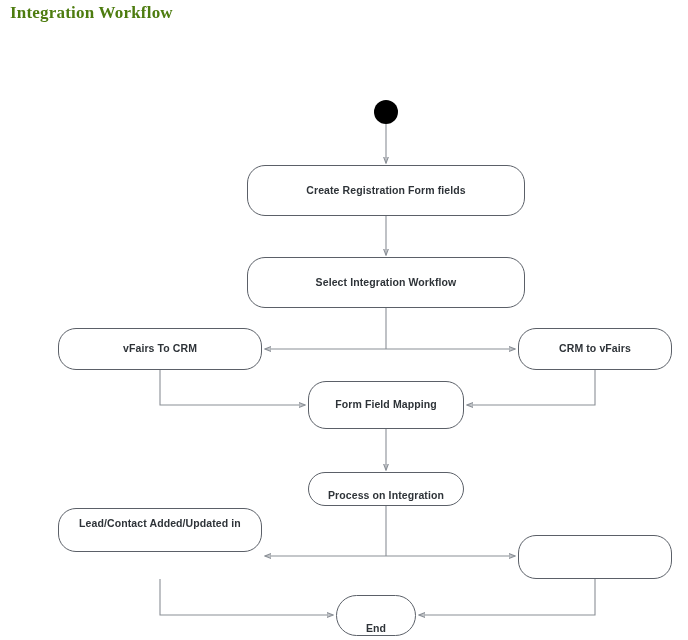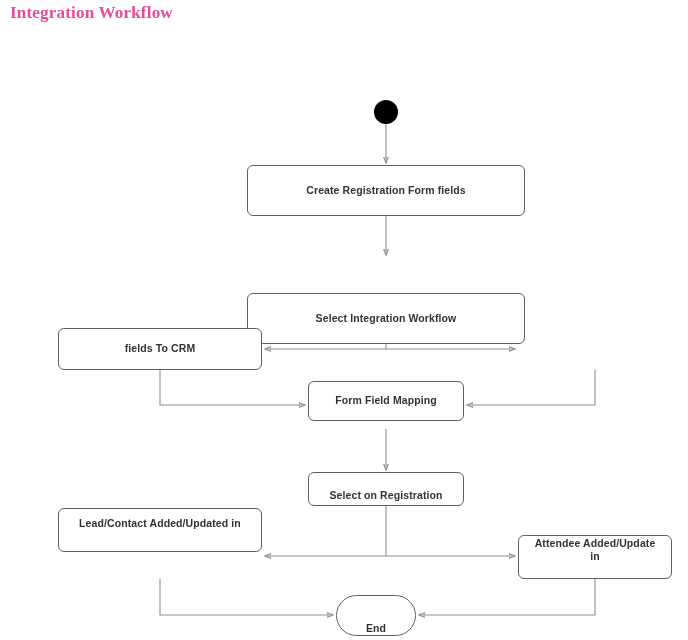--- a/index.html
+++ b/index.html
@@ -14,37 +14,37 @@
     overflow: hidden;
     font-family: "Liberation Sans", sans-serif;
   }
   #page-title {
     position: absolute;
     left: 10px;
     top: 3px;
     font-family: "Liberation Serif", serif;
     font-weight: bold;
     font-size: 17px;
-    color: #ec4899;
+    color: #4d7c0f;
     letter-spacing: 0.2px;
     white-space: nowrap;
   }
   #canvas {
     position: absolute;
     left: 0;
     top: 0;
     width: 688px;
     height: 640px;
   }
   .node {
     position: absolute;
     box-sizing: border-box;
     background: #ffffff;
     border: 1.3px solid #5b6068;
-    border-radius: 6px;
+    border-radius: 18px;
     display: flex;
     align-items: center;
     justify-content: center;
     text-align: center;
     color: #2e3338;
     font-family: "Liberation Sans", sans-serif;
     font-weight: bold;
     font-size: 10.5px;
     line-height: 13.5px;
     letter-spacing: 0.1px;
@@ -105,49 +105,52 @@
 
     <path d="M595,579 L595,615 L419,615" marker-end="url(#ah)"></path>
   </svg>
 
   <div class="start-node" style="left:374px; top:100px; width:24px; height:24px;"></div>
 
   <div class="node" style="left:247px; top:165px; width:278px; height:51px;">
     <span>Create Registration Form fields</span>
   </div>
 
-  <div class="node" style="left:247px; top:257px; width:278px; height:51px;margin-top:36px;">
+  <div class="node" style="left:247px; top:257px; width:278px; height:51px;">
     <span>Select Integration Workflow</span>
   </div>
 
   <div class="node" style="left:58px; top:328px; width:204px; height:42px;">
-    <span>fields To CRM</span>
+    <span>vFairs To CRM</span>
   </div>
 
+  <div class="node" style="left:518px; top:328px; width:154px; height:42px;">
+    <span>CRM to vFairs</span>
+  </div>
 
-  <div class="node" style="left:308px; top:381px; width:156px; height:40px;">
+  <div class="node" style="left:308px; top:381px; width:156px; height:48px;">
     <span>Form Field Mapping</span>
   </div>
 
   <div class="node" style="left:308px; top:472px; width:156px; height:34px;">
     <span>
       <br>
-      <span>Select on Registration</span>
+      <span>Process on Integration</span>
     </span>
   </div>
 
   <div class="node" style="left:58px; top:508px; width:204px; height:44px;">
     <span>
       <span>Lead/Contact Added/Updated in</span><br>
     </span>
   </div>
 
   <div class="node" style="left:518px; top:535px; width:154px; height:44px;">
     <span>
-      <span>Attendee Added/Update in</span><br>
+      <br>
     </span>
   </div>
 
   <div class="node pill" style="left:336px; top:595px; width:80px; height:41px;">
     <span>End</span>
   </div>
 
 </div>
 
 </body></html>

